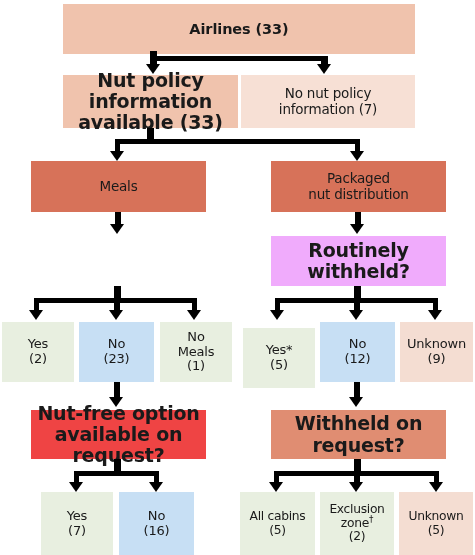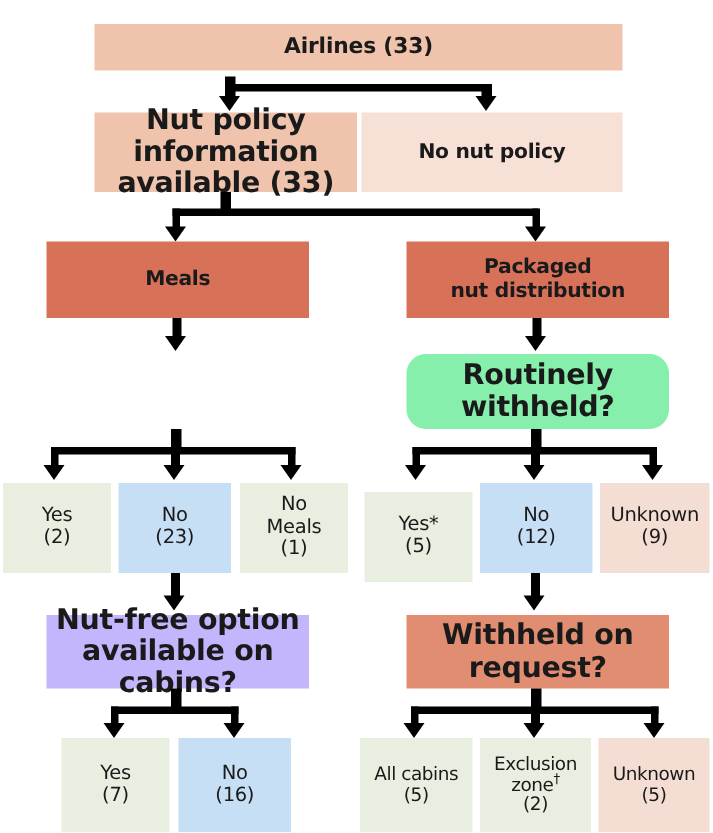--- a/index.html
+++ b/index.html
@@ -35,21 +35,21 @@
     font-weight: 700;
     letter-spacing: -0.1px;
   }
   .t-strong {
     font-size: 19px;
     font-weight: 700;
     letter-spacing: -0.2px;
   }
   .t-reg {
     font-size: 13.5px;
-    font-weight: 700;
+    font-weight: 400;
     letter-spacing: -0.2px;
   }
   .t-small {
     font-size: 13px;
     font-weight: 400;
     letter-spacing: -0.2px;
   }
   .t-tiny {
     font-size: 12.3px;
     font-weight: 400;
@@ -72,41 +72,42 @@
     font-size: 0.72em;
     vertical-align: super;
     line-height: 0;
   }
 </style>
 </head>
 <body>
 
 <div id="flow-root">
 
-  <div class="node t-head" style="left:63px; top:16px; width:352px; height:31px; background:#f0c3ad;">
+  <div class="node t-head" style="left:63px; top:4px; width:352px; height:50px; background:#f0c3ad;">
     <span class="node-label">Airlines (33)</span>
   </div>
 
   <div class="vline" style="left:150px; top:51px; width:7px; height:9px;"></div>
   <div class="hline" style="left:150px; top:56px; width:178px; height:5px;"></div>
   <div class="vline" style="left:150px; top:56px; width:7px; height:10px;"></div>
   <div class="arrowhead" style="left:146px; top:64px;"></div>
   <div class="vline" style="left:321px; top:56px; width:7px; height:10px;"></div>
   <div class="arrowhead" style="left:317px; top:64px;"></div>
 
   <div class="node t-strong" style="left:63px; top:75px; width:175px; height:53px; background:#f0c3ad;">
     <span class="node-label">
       <span>Nut policy information</span><br>
       <span>available (33)</span>
     </span>
   </div>
 
   <div class="node t-reg" style="left:241px; top:75px; width:174px; height:53px; background:#f7e0d5;">
     <span class="node-label">
       <span>No nut policy</span><br>
+      <span>information (7)</span>
     </span>
   </div>
 
   <div class="vline" style="left:147px; top:128px; width:7px; height:15px;"></div>
   <div class="hline" style="left:115px; top:139px; width:244px; height:5px;"></div>
   <div class="vline" style="left:115px; top:139px; width:5px; height:14px;"></div>
   <div class="arrowhead" style="left:110px; top:151px;"></div>
   <div class="vline" style="left:355px; top:139px; width:5px; height:14px;"></div>
   <div class="arrowhead" style="left:350px; top:151px;"></div>
 
@@ -121,21 +122,21 @@
     </span>
   </div>
 
   <div class="vline" style="left:115px; top:212px; width:6px; height:14px;"></div>
   <div class="arrowhead" style="left:110px; top:224px;"></div>
 
   <div class="vline" style="left:355px; top:212px; width:6px; height:14px;"></div>
   <div class="arrowhead" style="left:350px; top:224px;"></div>
 
 
-  <div class="node t-strong" style="left:271px; top:236px; width:175px; height:50px; background:#86efac;border-radius:13px;">
+  <div class="node t-strong" style="left:271px; top:236px; width:175px; height:50px; background:#f0abfc;">
     <span class="node-label">Routinely withheld?</span>
   </div>
 
   <div class="vline" style="left:114px; top:286px; width:7px; height:16px;"></div>
   <div class="hline" style="left:34px; top:298px; width:163px; height:5px;"></div>
   <div class="vline" style="left:34px; top:298px; width:5px; height:14px;"></div>
   <div class="arrowhead" style="left:29px; top:310px;"></div>
   <div class="vline" style="left:114px; top:298px; width:6px; height:14px;"></div>
   <div class="arrowhead" style="left:109px; top:310px;"></div>
   <div class="vline" style="left:192px; top:298px; width:5px; height:14px;"></div>
@@ -192,24 +193,24 @@
       <span>(9)</span>
     </span>
   </div>
 
   <div class="vline" style="left:114px; top:382px; width:6px; height:17px;"></div>
   <div class="arrowhead" style="left:109px; top:397px;"></div>
 
   <div class="vline" style="left:354px; top:382px; width:6px; height:17px;"></div>
   <div class="arrowhead" style="left:349px; top:397px;"></div>
 
-  <div class="node t-strong" style="left:31px; top:410px; width:175px; height:49px; background:#c4b5fd;">
+  <div class="node t-strong" style="left:31px; top:410px; width:175px; height:49px; background:#ef4444;">
     <span class="node-label">
       <span>Nut-free option</span><br>
-      <span>available on cabins?</span>
+      <span>available on request?</span>
     </span>
   </div>
 
   <div class="node t-strong" style="left:271px; top:410px; width:175px; height:49px; background:#e08d72;">
     <span class="node-label">Withheld on request?</span>
   </div>
 
   <div class="vline" style="left:114px; top:459px; width:7px; height:16px;"></div>
   <div class="hline" style="left:74px; top:471px; width:85px; height:5px;"></div>
   <div class="vline" style="left:74px; top:471px; width:5px; height:13px;"></div>

